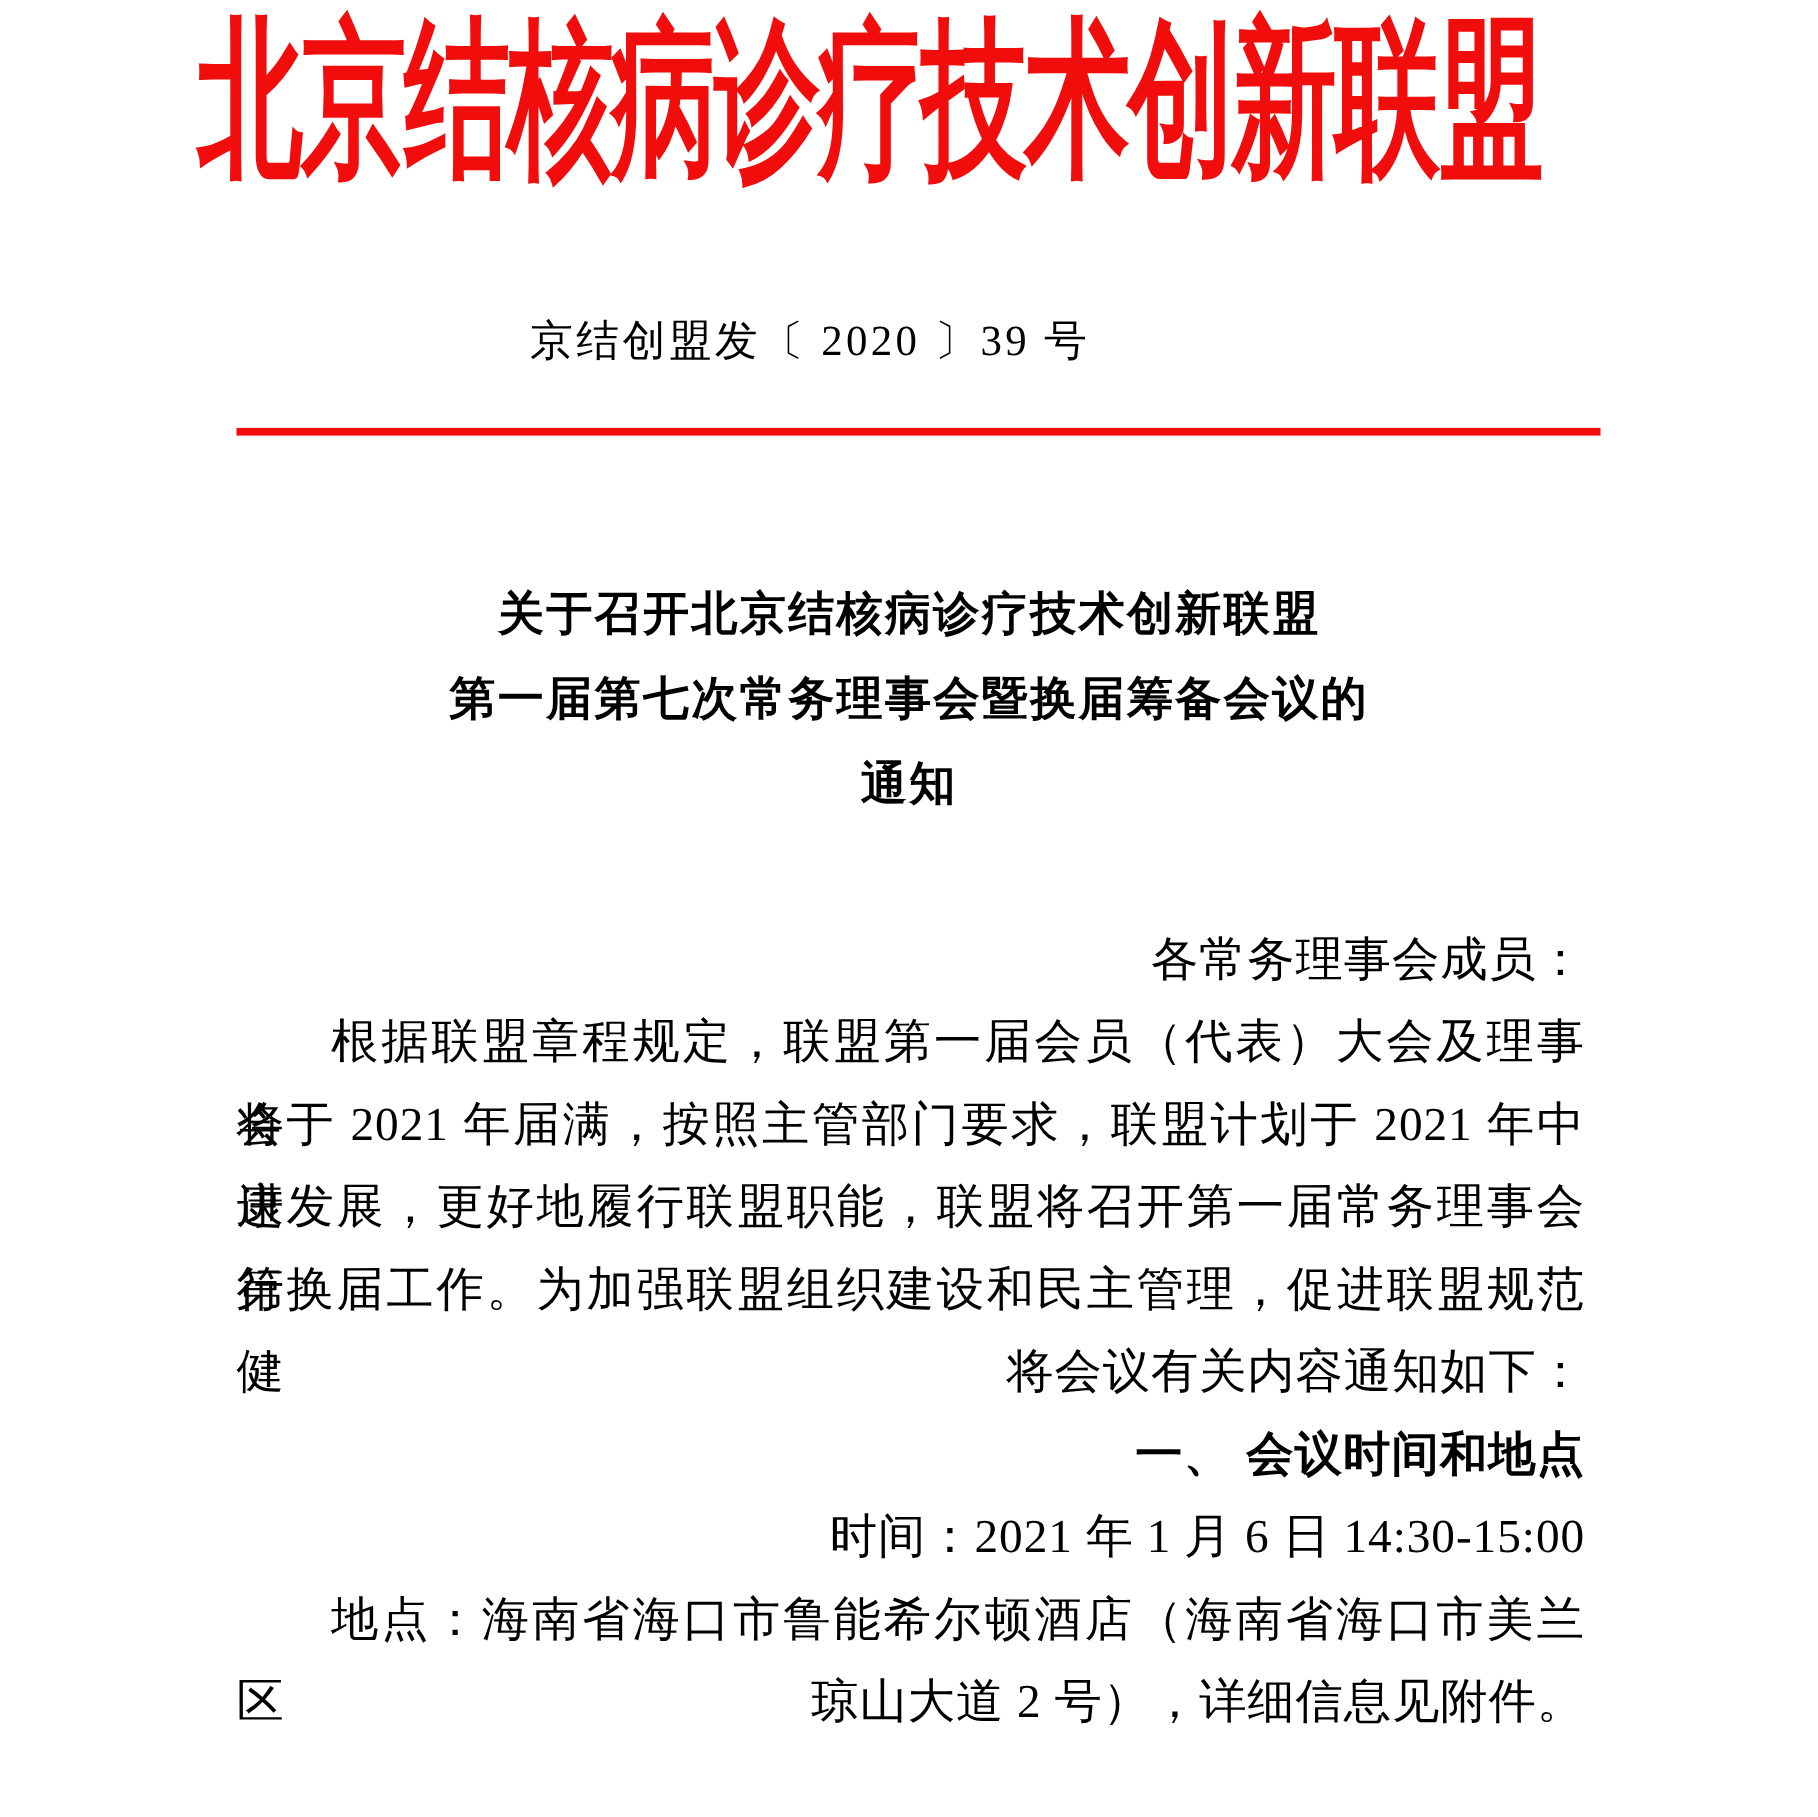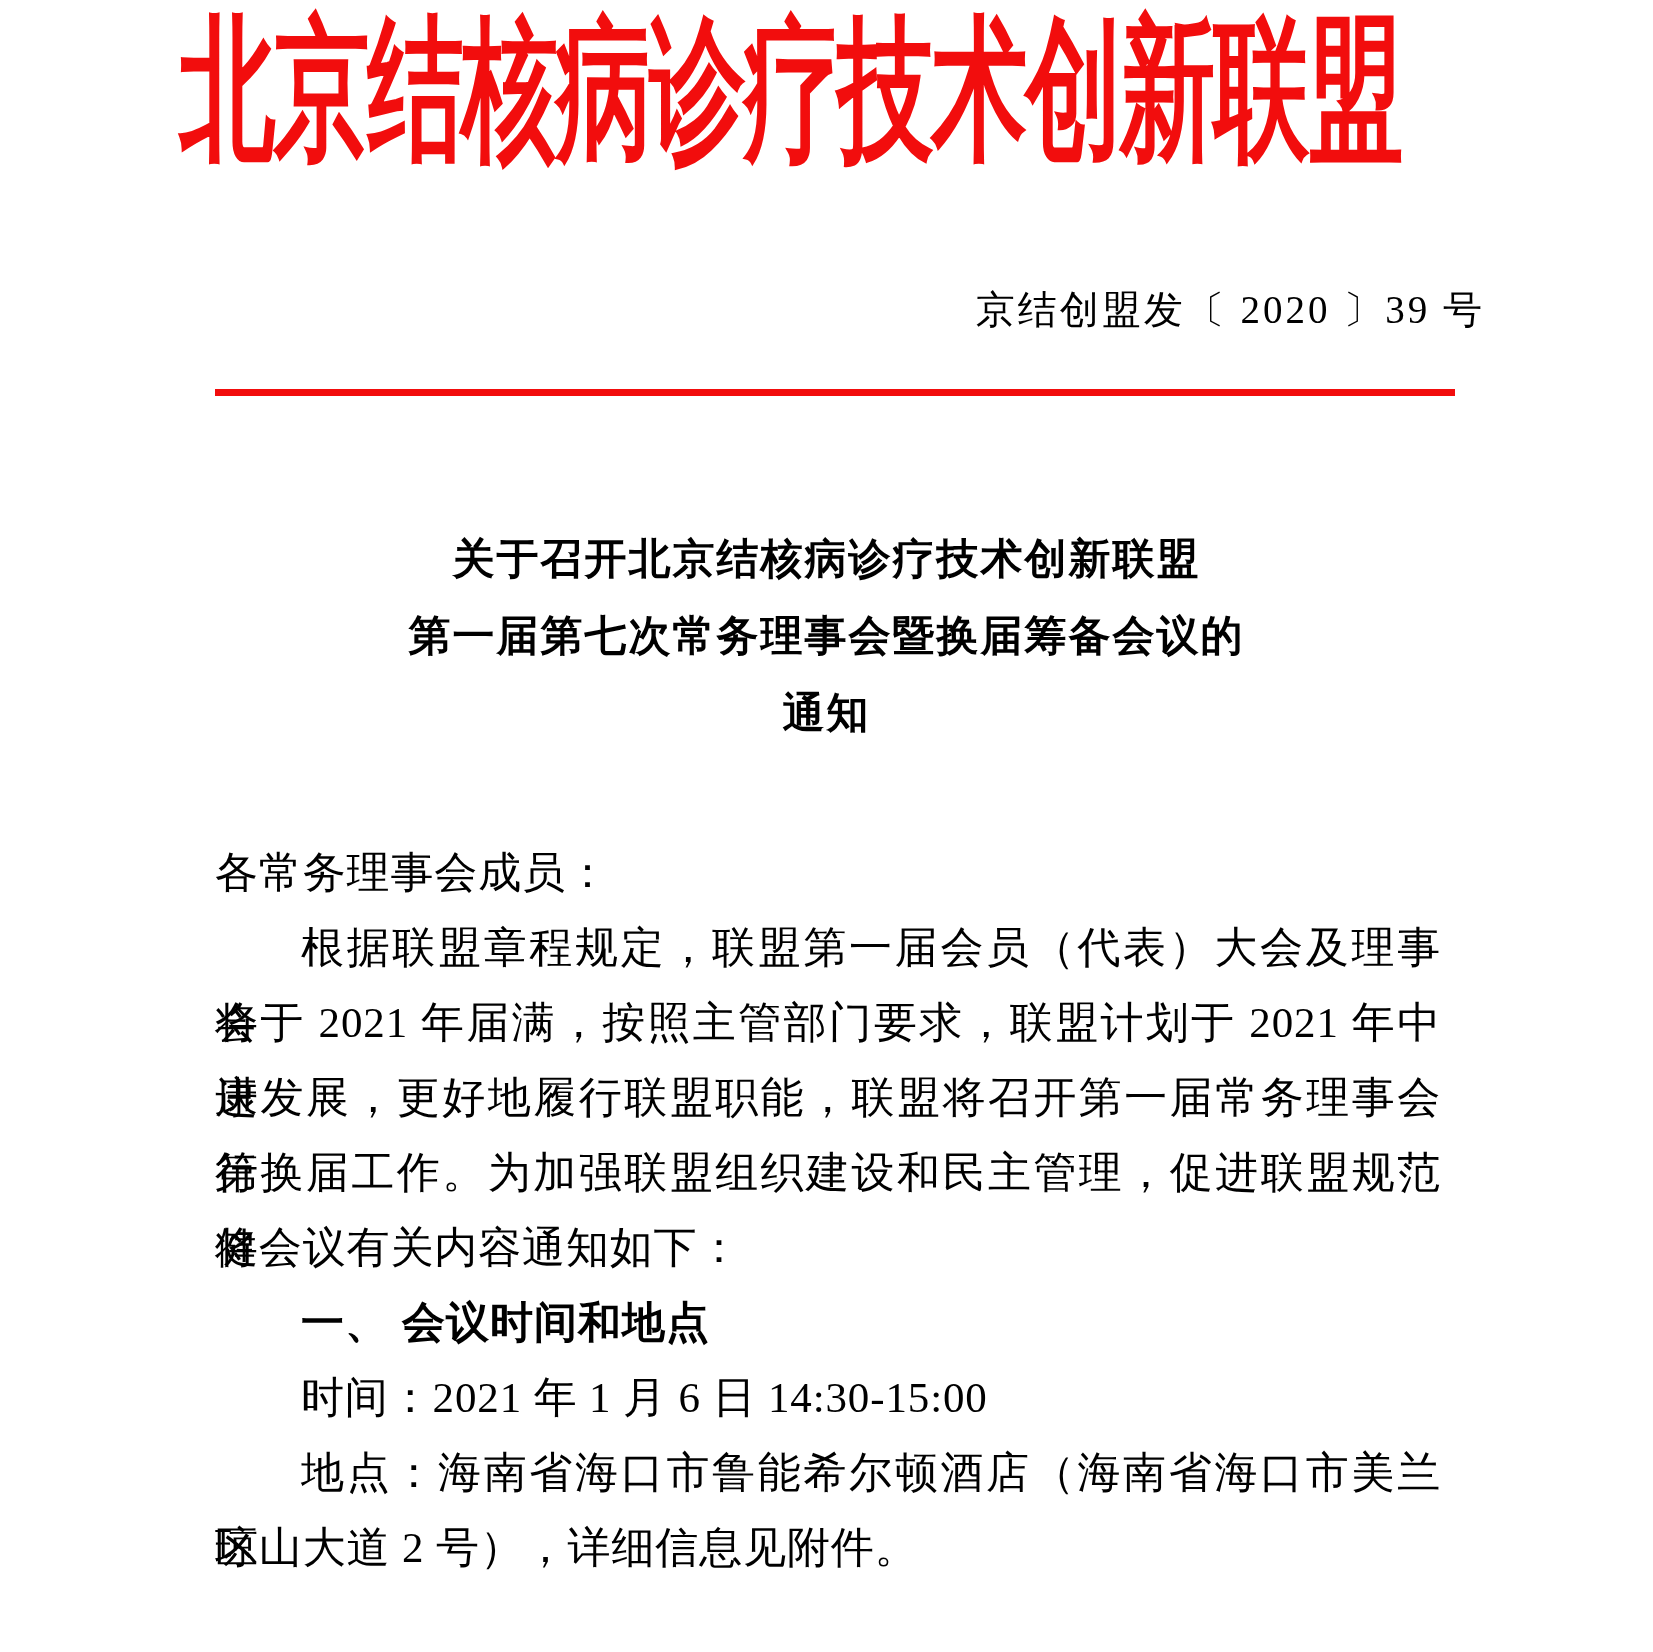--- a/index.html
+++ b/index.html
@@ -37,23 +37,23 @@
     transform: translateX(-36px) scaleY(1.62);
     transform-origin: 50% 35%;
     white-space: nowrap;
     font-family: "Liberation Serif", serif;
   }
 
   
   .doc-number {
     position: absolute;
     top: 283px;
-    left: 12px;
+    left: 0;
     width: 1473px;
-    text-align: right;
+    text-align: center;
     font-size: 39px;
     letter-spacing: 3px;
     white-space: nowrap;
   }
 
   
   .red-rule {
     position: absolute;
     top: 389px;
     left: 215px;
@@ -81,21 +81,21 @@
     top: 835px;
     left: 215px;
     width: 1226px;
     font-size: 43px;
     line-height: 75px;
     letter-spacing: 0.02em;
   }
   .line {
     height: 75px;
     white-space: nowrap;
-    text-align: left;
+    text-align: right;
   }
   .line.justify {
     white-space: normal;
     text-align: justify;
     text-align-last: justify;
   }
   .line.indent {
     text-indent: 2em;
   }
   .line.heading {

